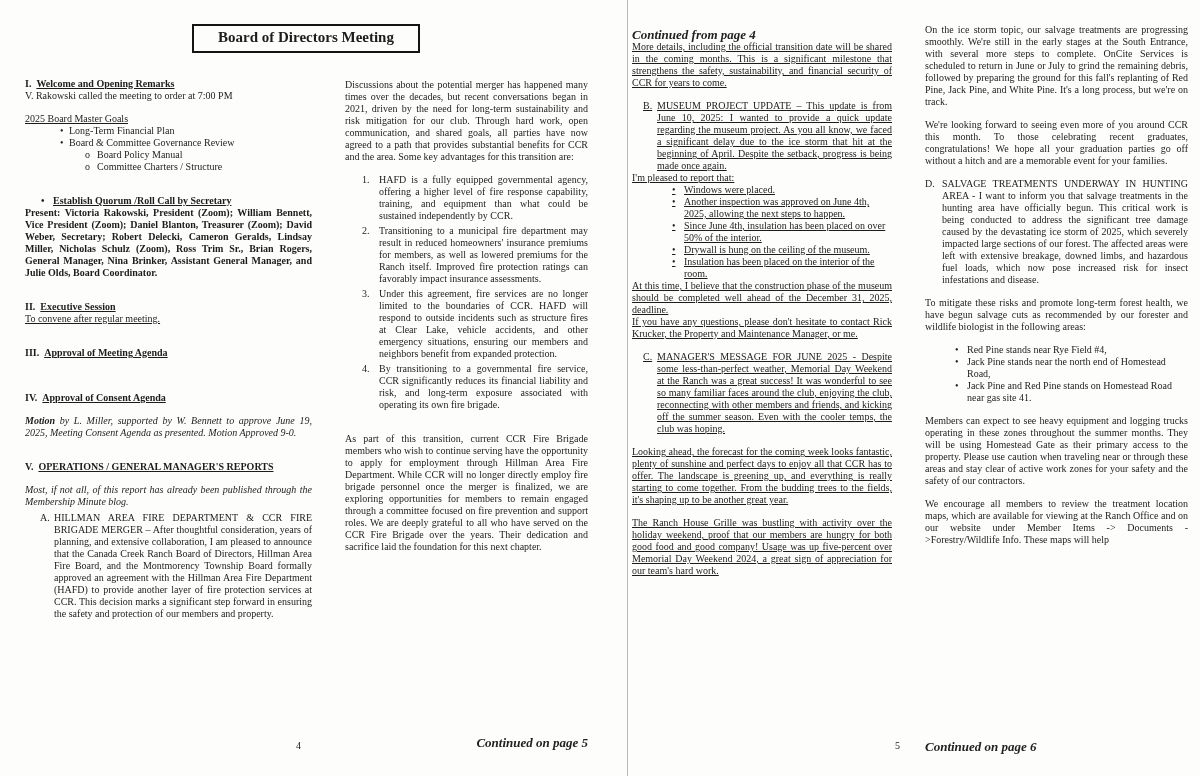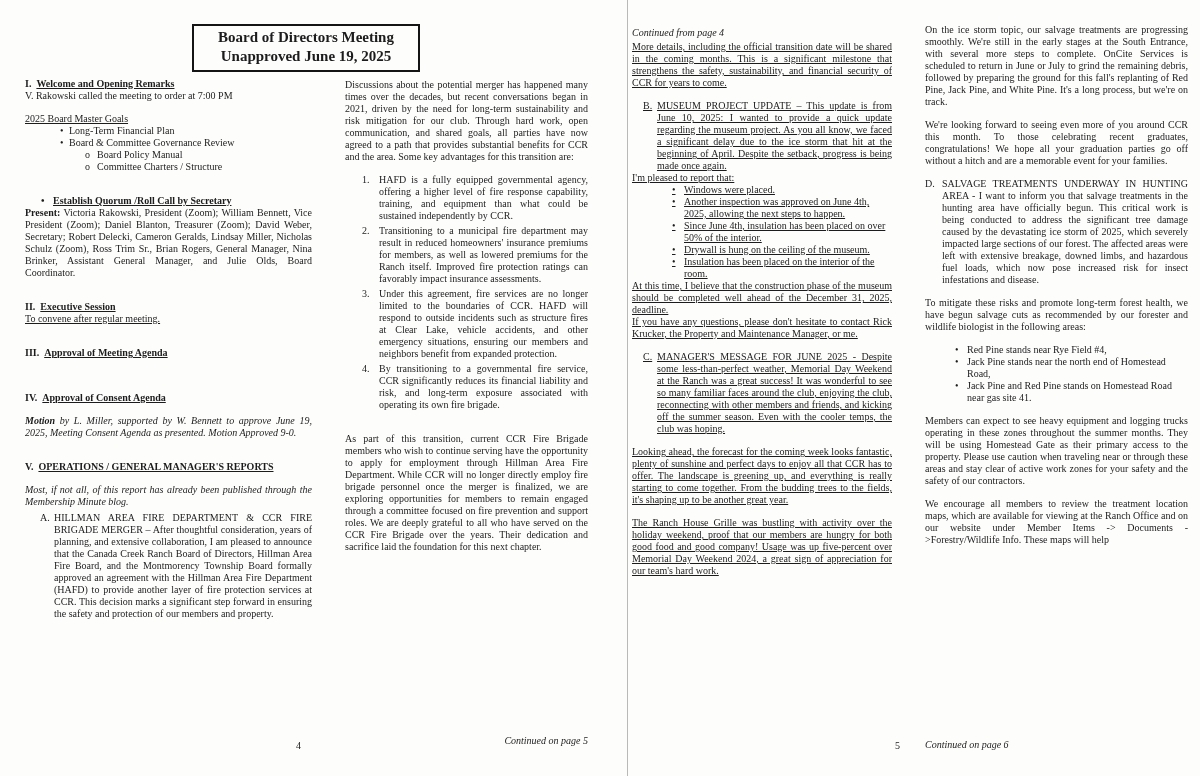--- a/index.html
+++ b/index.html
@@ -34,42 +34,41 @@
   .w16{width:17px;}
   .tx{flex:1 1 auto;}
   .lgap{margin-bottom:3px;}
   .ml11{margin-left:11px;}
   .ml13{margin-left:13px;}
   .ml15{margin-left:15px;}
   .ml16{margin-left:16px;}
   .ml17{margin-left:17px;}
   .ml19{margin-left:19px;text-decoration:underline;}
   .ml25{margin-left:25px;}
-  .ml27{margin-left:27px;}
+  .ml27{margin-left:27px;font-weight:bold;}
   .ml30{margin-left:30px;}
   .ml33{margin-left:35px;}
   .ml40{margin-left:40px;}
   .ml58{margin-left:60px;}
   .pageno{position:absolute;font-size:10px;color:#222;font-family:"Liberation Serif",serif;}
   .pageno-4{left:296px;top:740px;}
   .pageno-5{left:895px;top:740px;}
-  .cont-note{position:absolute;font-size:10px;font-style:italic;color:#222;font-family:"Liberation Serif",serif;}
+  .cont-note{position:absolute;font-size:13px;font-style:italic;color:#222;font-family:"Liberation Serif",serif;font-weight:bold;}
   .cont-tl{left:632px;top:27px;}
   .cont-bl{left:345px;top:735px;width:243px;text-align:right;}
   .cont-br{left:925px;top:739px;width:263px;}
 </style>
 </head>
 <body>
 
 <div class="sheet">
   <div class="divider"></div>
 
   <div class="title-box">
     <div>Board of Directors Meeting</div>
-    <div>Unapproved June 19, 2025</div>
   </div>
 
   <div class="col col-l1">
     <div class="heading"><span class="hnum">I.</span><span class="hul">Welcome and Opening Remarks</span></div>
     <p class="ml13">V. Rakowski called the meeting to order at 7:00 PM</p>
     <div class="gap"></div>
     <p class="ml30 ul">2025 Board Master Goals</p>
     <div class="hang ml33">
         <span class="mk w8">•</span>
         <span class="tx left">Long-Term Financial Plan</span>

